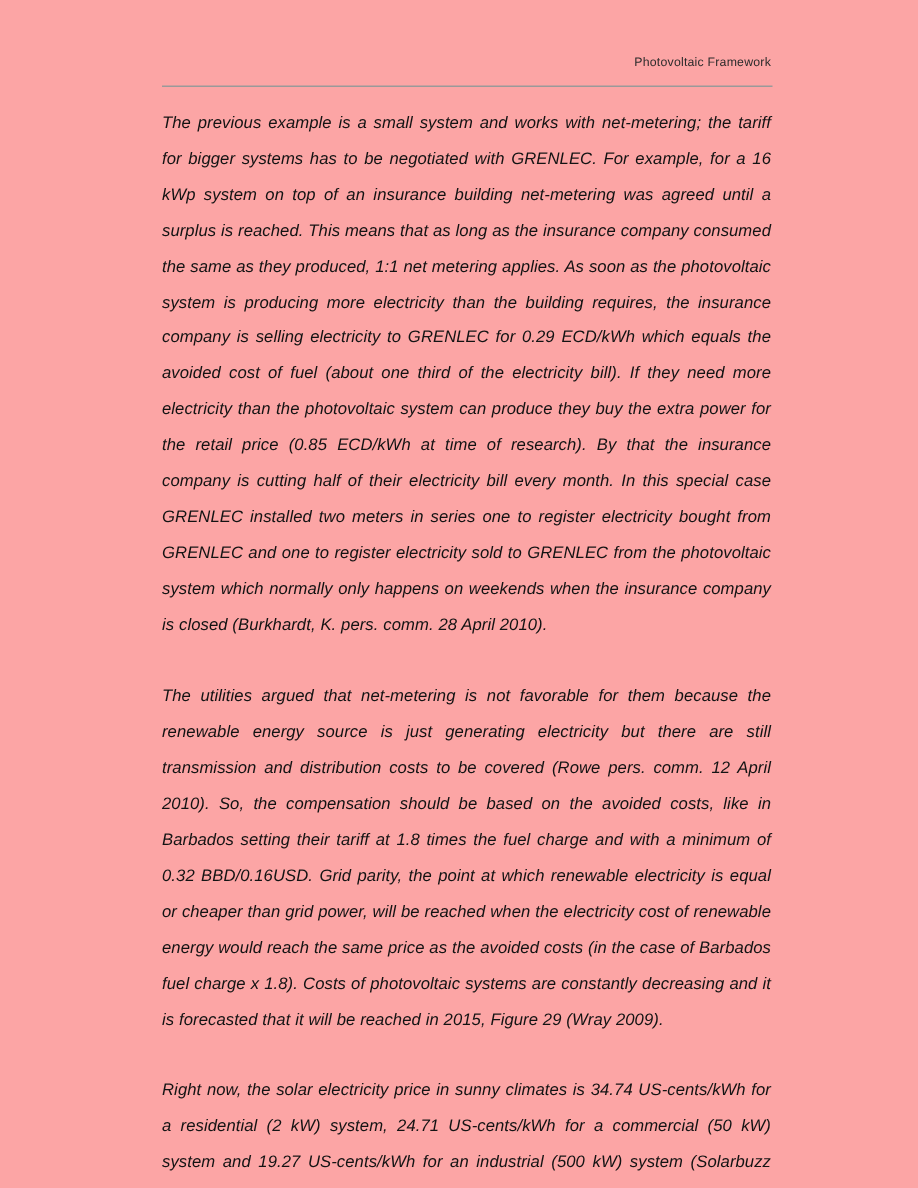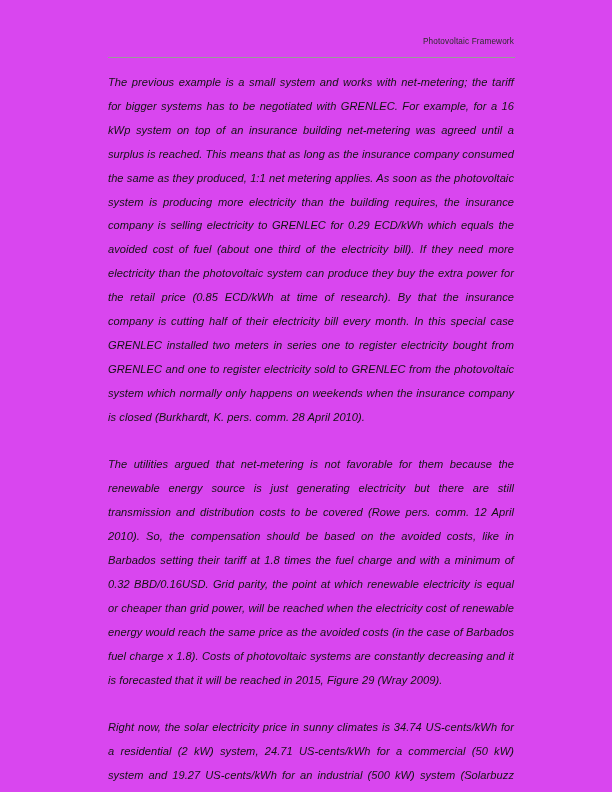--- a/index.html
+++ b/index.html
@@ -8,21 +8,21 @@
     background: #ffffff;
   }
   body {
     font-family: "Liberation Sans", sans-serif;
     color: #000000;
   }
   .page {
     position: relative;
     width: 612px;
     height: 792px;
-    background: #d946ef;
+    background: #fca5a5;
     overflow: hidden;
     box-sizing: border-box;
   }
 
   
   .header {
     position: absolute;
     left: 108px;
     top: 36px;
     width: 406px;

